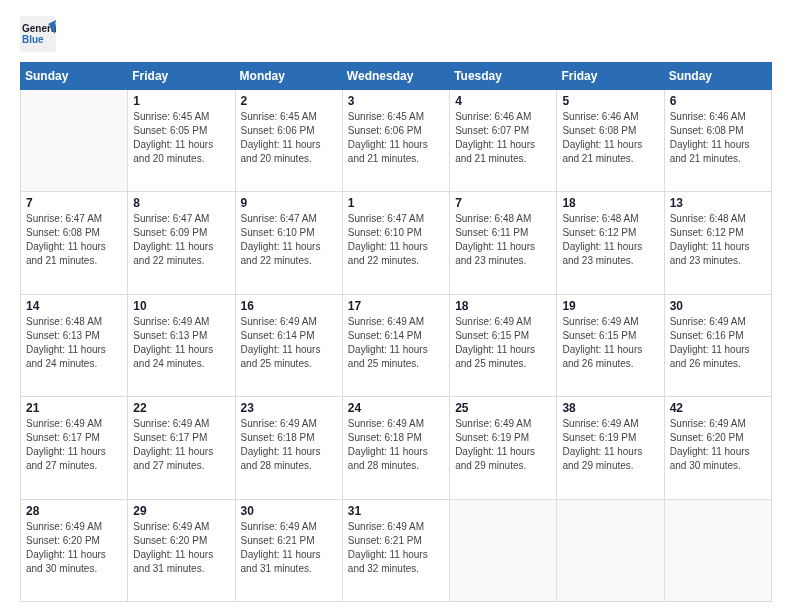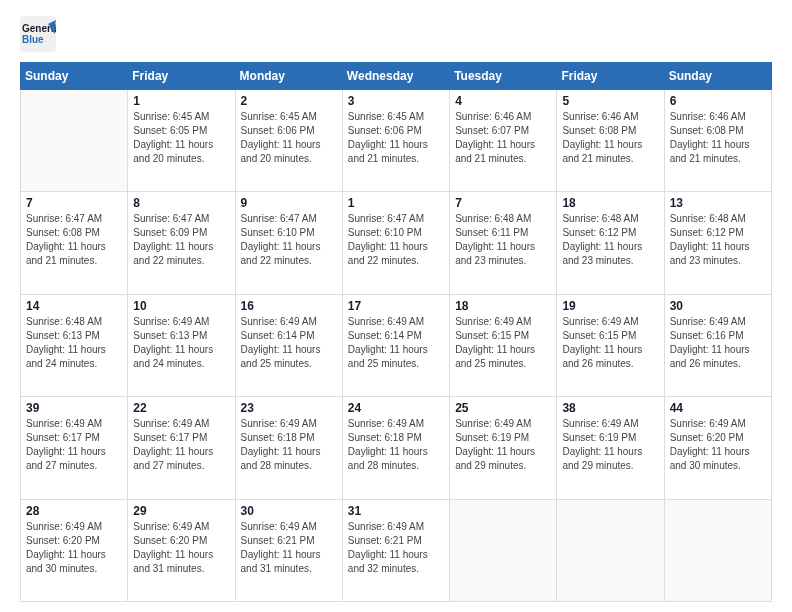--- a/index.html
+++ b/index.html
@@ -265,21 +265,21 @@
           <td>
             <span class="day-num">30</span>
             <div class="day-info" style="white-space: pre-line;">Sunrise: 6:49 AM
 Sunset: 6:16 PM
 Daylight: 11 hours
 and 26 minutes.</div>
           </td>
         </tr>
         <tr>
           <td>
-            <span class="day-num">39</span>
+            <span class="day-num">21</span>
             <div class="day-info" style="white-space: pre-line;">Sunrise: 6:49 AM
 Sunset: 6:17 PM
 Daylight: 11 hours
 and 27 minutes.</div>
           </td>
           <td>
             <span class="day-num">22</span>
             <div class="day-info" style="white-space: pre-line;">Sunrise: 6:49 AM
 Sunset: 6:17 PM
 Daylight: 11 hours
@@ -307,21 +307,21 @@
 and 29 minutes.</div>
           </td>
           <td>
             <span class="day-num">38</span>
             <div class="day-info" style="white-space: pre-line;">Sunrise: 6:49 AM
 Sunset: 6:19 PM
 Daylight: 11 hours
 and 29 minutes.</div>
           </td>
           <td>
-            <span class="day-num">44</span>
+            <span class="day-num">42</span>
             <div class="day-info" style="white-space: pre-line;">Sunrise: 6:49 AM
 Sunset: 6:20 PM
 Daylight: 11 hours
 and 30 minutes.</div>
           </td>
         </tr>
         <tr>
           <td>
             <span class="day-num">28</span>
             <div class="day-info" style="white-space: pre-line;">Sunrise: 6:49 AM

